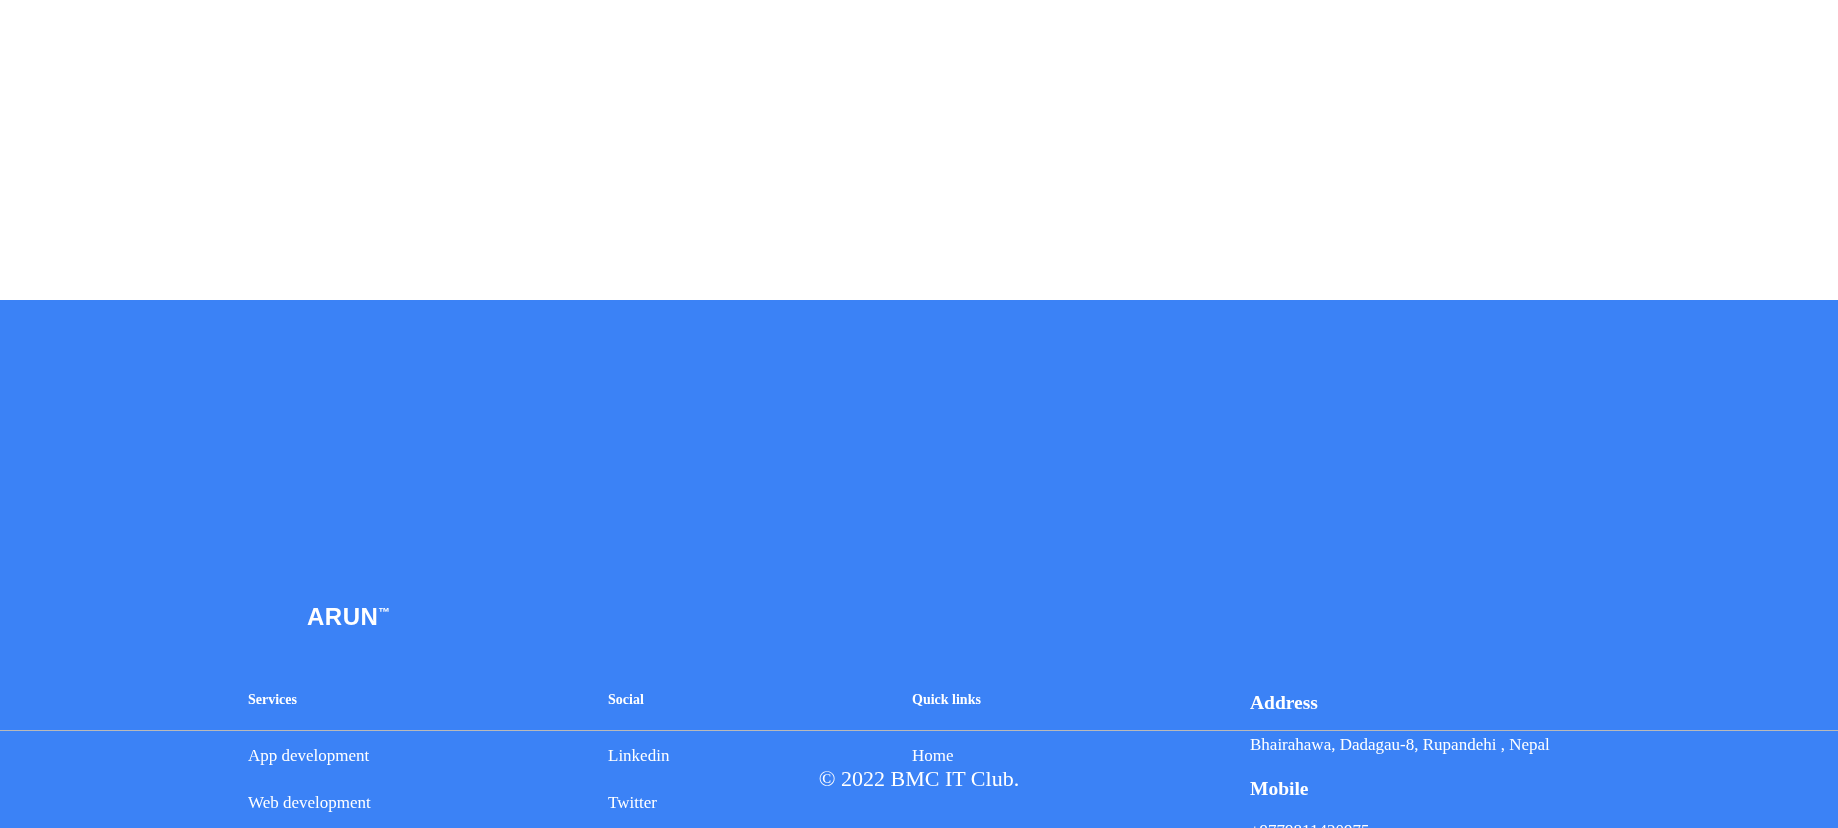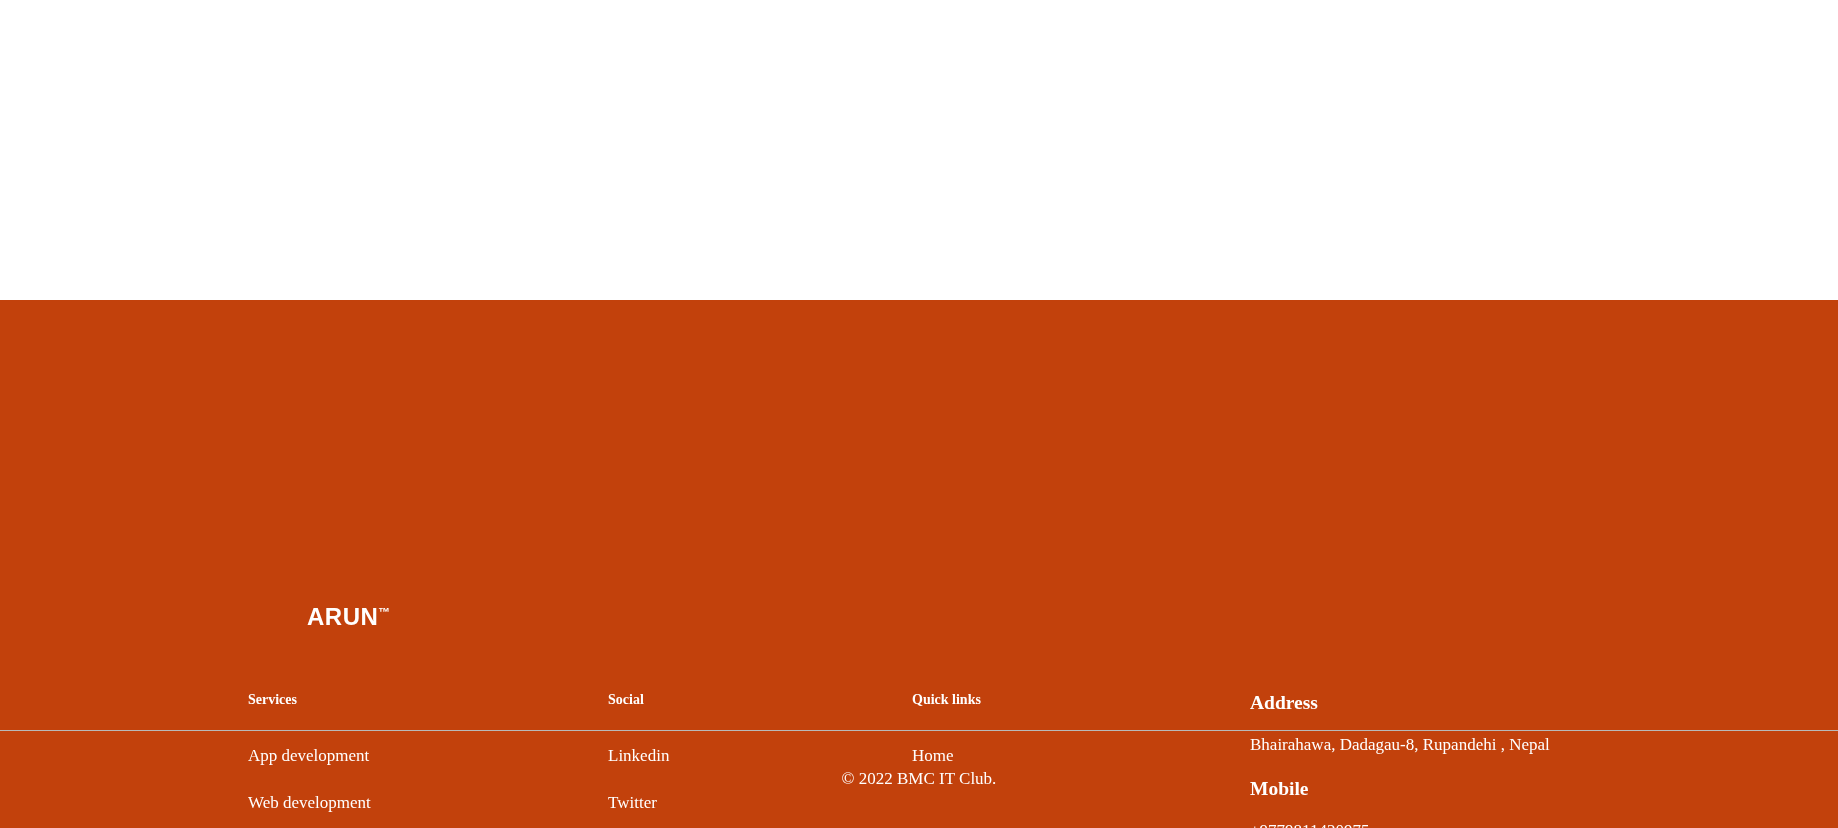--- a/index.html
+++ b/index.html
@@ -18,21 +18,21 @@
   .page-top {
     width: 1838px;
     height: 300px;
     background: #ffffff;
   }
 
   
   .site-footer {
     width: 1838px;
     height: 528px;
-    background: #c2410c;
+    background: #3b82f6;
     color: #ffffff;
     position: relative;
     box-sizing: border-box;
   }
 
   .footer-brand {
     position: absolute;
     left: 307px;
     top: 305px;
     font-family: "Liberation Sans", "DejaVu Sans", sans-serif;
@@ -127,21 +127,21 @@
     position: absolute;
     left: 0;
     top: 430px;
     width: 1838px;
     height: 98px;
     display: flex;
     align-items: center;
     justify-content: center;
   }
   .footer-copyright {
-    font-size: 17px;
+    font-size: 22px;
     color: #ffffff;
     line-height: 1.2;
     white-space: nowrap;
   }
 </style>
 </head>
 <body>
 
 <div class="page-top"></div>
 

